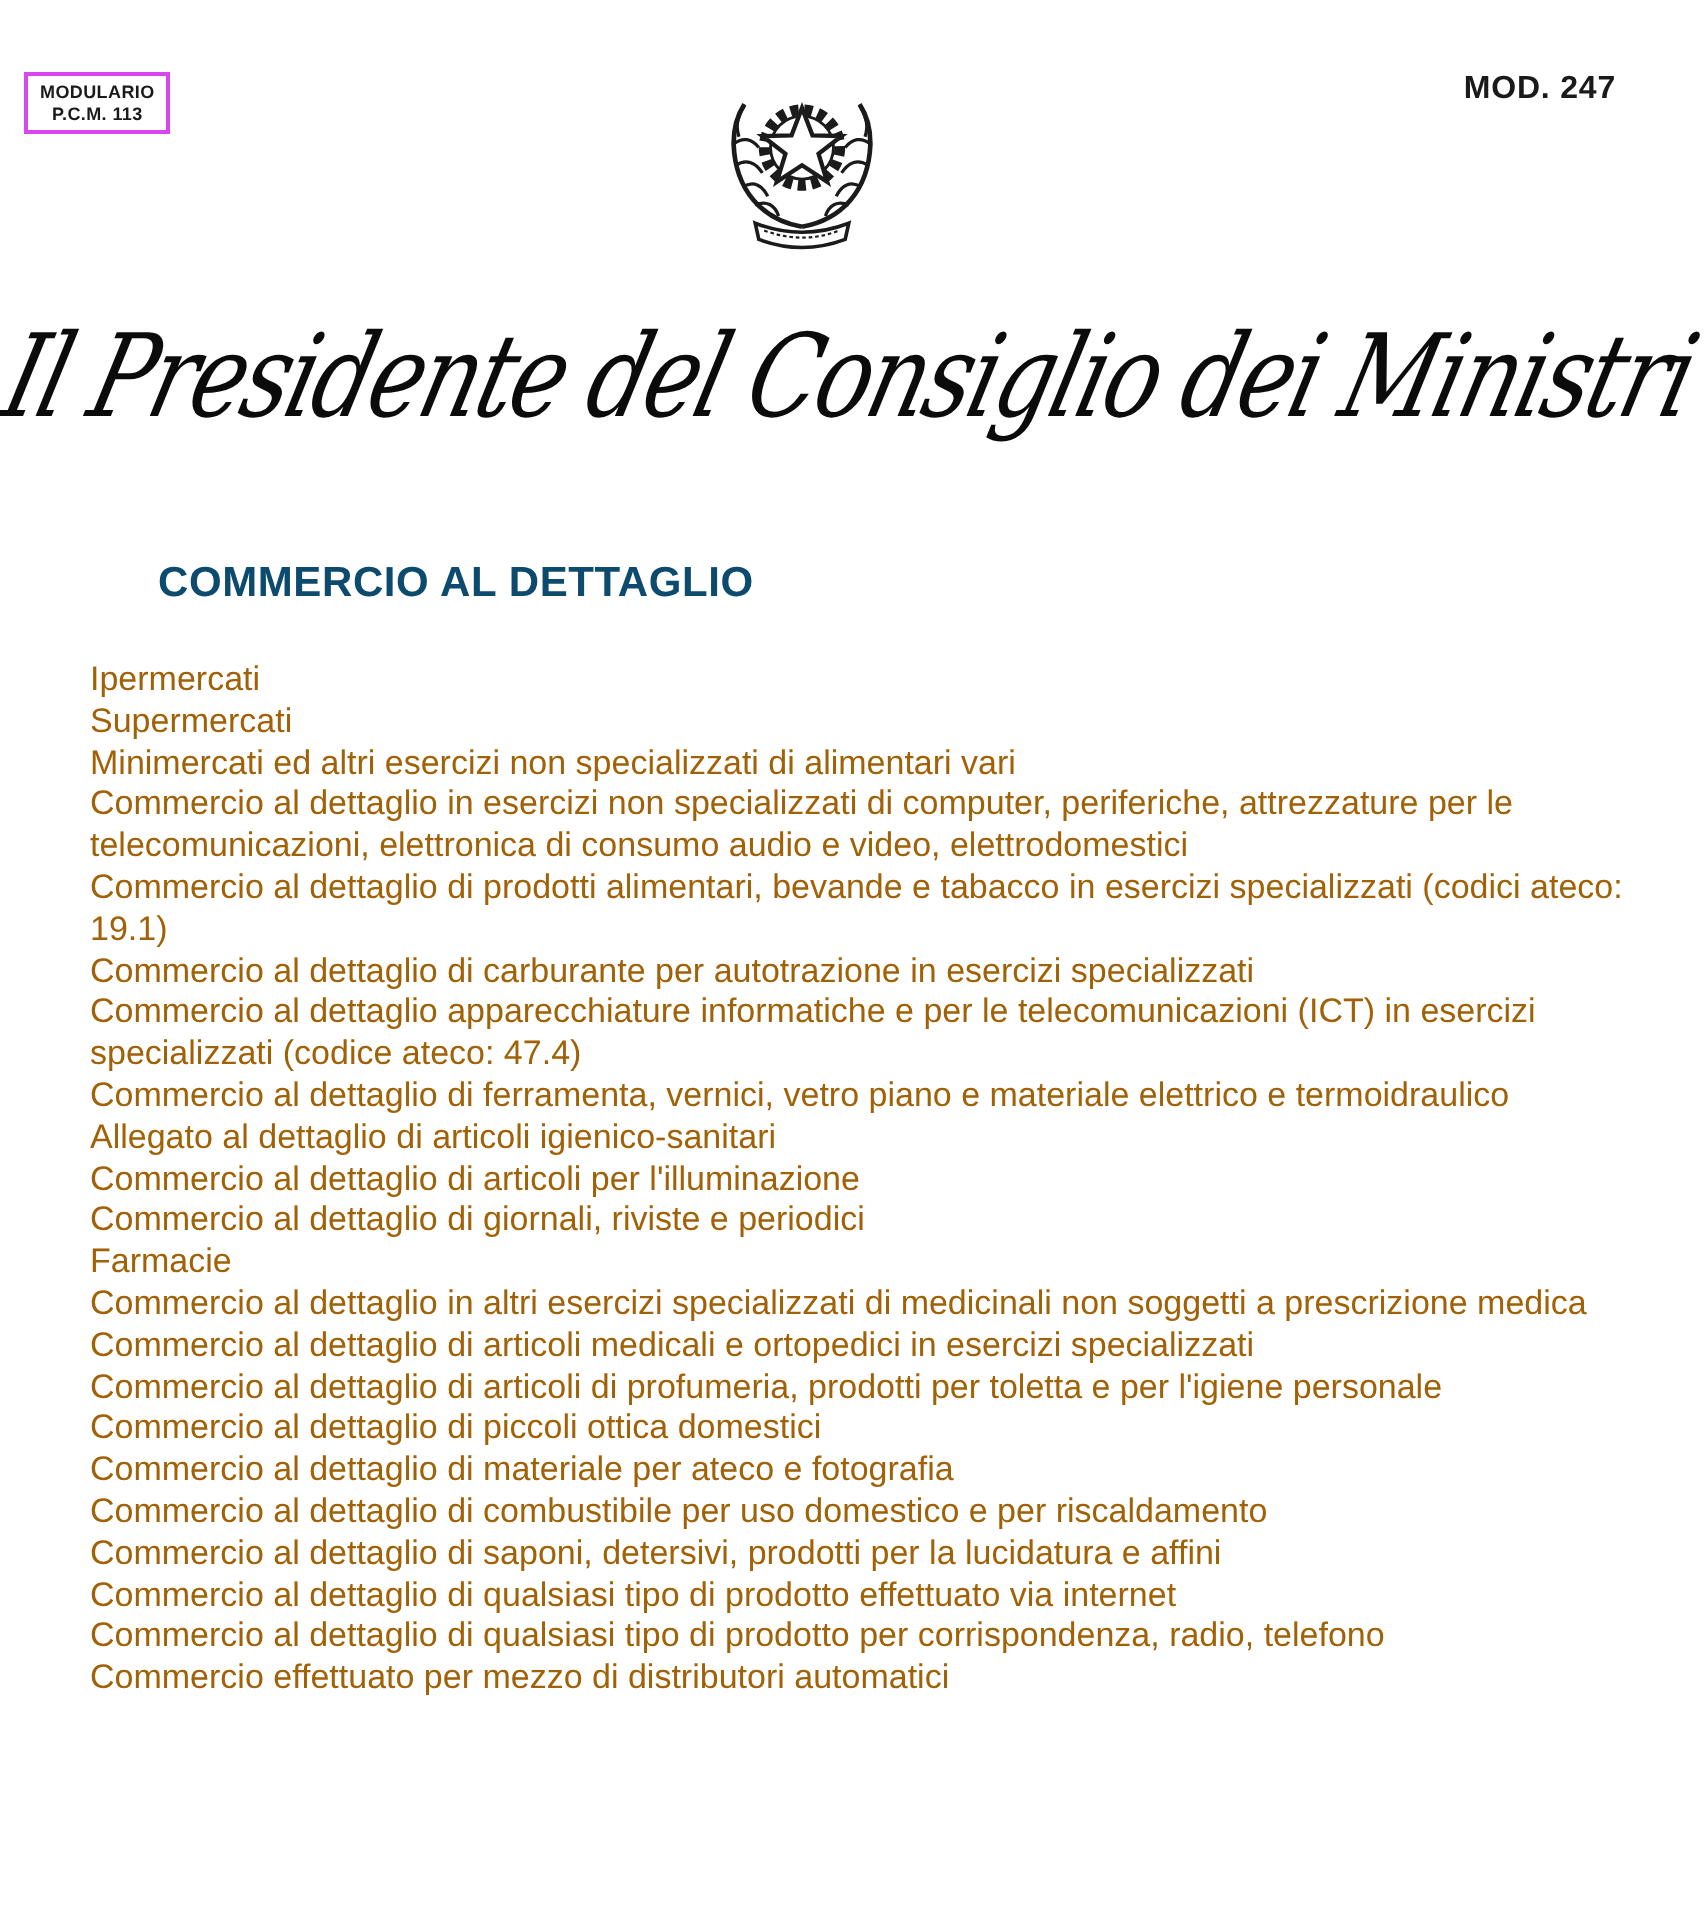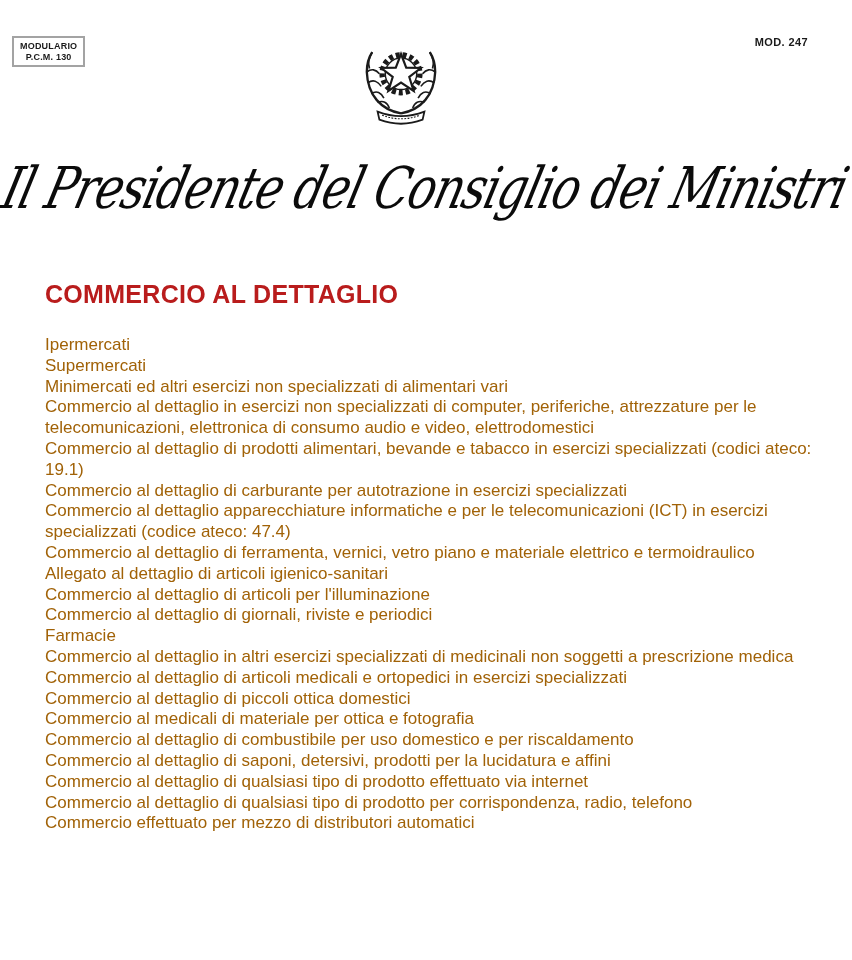--- a/index.html
+++ b/index.html
@@ -10,35 +10,35 @@
     color: #111111;
     position: relative;
     overflow: hidden;
   }
   .page { position: absolute; inset: 0; }
 
   
   .modulario-box {
     position: absolute;
     left: 12px; top: 36px;
-    border: 2px solid #a3a3a3;
+    border: 2px solid #d946ef;
     padding: 3px 6px 2px 6px;
     text-align: center;
     font-size: 9px;
     line-height: 11px;
     font-weight: bold;
     letter-spacing: 0.2px;
     color: #1a1a1a;
   }
 
   
   .mod-number {
     position: absolute;
     right: 44px; top: 36px;
-    font-size: 11px;
+    font-size: 16px;
     font-weight: bold;
     letter-spacing: 0.4px;
     color: #1a1a1a;
     margin-left: 48px;
   }
 
   
   .emblem {
     position: absolute;
     left: 356px; top: 36px;
@@ -68,43 +68,44 @@
     left: 45px; top: 264px;
     width: 780px;
   }
   .allegato {
     font-size: 16.5px;
     line-height: 20px;
     color: #0d0d0d;
   }
   .section-title {
     margin-top: 16px;
-    font-size: 25px;
+    font-size: 21px;
     font-weight: bold;
     letter-spacing: 0.3px;
-    color: #b91c1c;
+    color: #0c4a6e;
+    margin-left: 34px;
   }
   .item-list {
     margin-top: 26px;
     list-style: none;
   }
   .item-list li {
     font-size: 17px;
     line-height: 20.8px;
     color: #a16207;
   }
 </style>
 </head>
 <body>
 
 <div class="page">
 
   <div class="modulario-box">
     <div>MODULARIO</div>
-    <div>P.C.M. 130</div>
+    <div>P.C.M. 113</div>
   </div>
 
   <div class="mod-number">MOD. 247</div>
 
   <svg class="emblem" viewBox="0 0 100 100" aria-hidden="true">
     <g fill="none" stroke="#1b1b1b">
 
       <path d="M50,86 C28,82 13,66 12,40 C12,32 14,24 18,18" stroke-width="2.6"></path>
       <path d="M18,18 C14,26 13,30 15,36 M12,40 C17,36 22,37 26,42 M13,52 C19,48 24,50 28,56 M17,64 C23,60 28,63 31,69 M24,74 C30,71 35,74 37,80" stroke-width="1.8"></path>
 
@@ -150,24 +151,25 @@
         <li>Commercio al dettaglio di articoli per l'illuminazione</li>
 
         <li>Commercio al dettaglio di giornali, riviste e periodici</li>
 
         <li>Farmacie</li>
 
         <li>Commercio al dettaglio in altri esercizi specializzati di medicinali non soggetti a prescrizione medica</li>
 
         <li>Commercio al dettaglio di articoli medicali e ortopedici in esercizi specializzati</li>
 
+        <li>Commercio al dettaglio di articoli di profumeria, prodotti per toletta e per l'igiene personale</li>
 
         <li>Commercio al dettaglio di piccoli ottica domestici</li>
 
-        <li>Commercio al medicali di materiale per ottica e fotografia</li>
+        <li>Commercio al dettaglio di materiale per ateco e fotografia</li>
 
         <li>Commercio al dettaglio di combustibile per uso domestico e per riscaldamento</li>
 
         <li>Commercio al dettaglio di saponi, detersivi, prodotti per la lucidatura e affini</li>
 
         <li>Commercio al dettaglio di qualsiasi tipo di prodotto effettuato via internet</li>
 
 
         <li>Commercio al dettaglio di qualsiasi tipo di prodotto per corrispondenza, radio, telefono</li>
 

